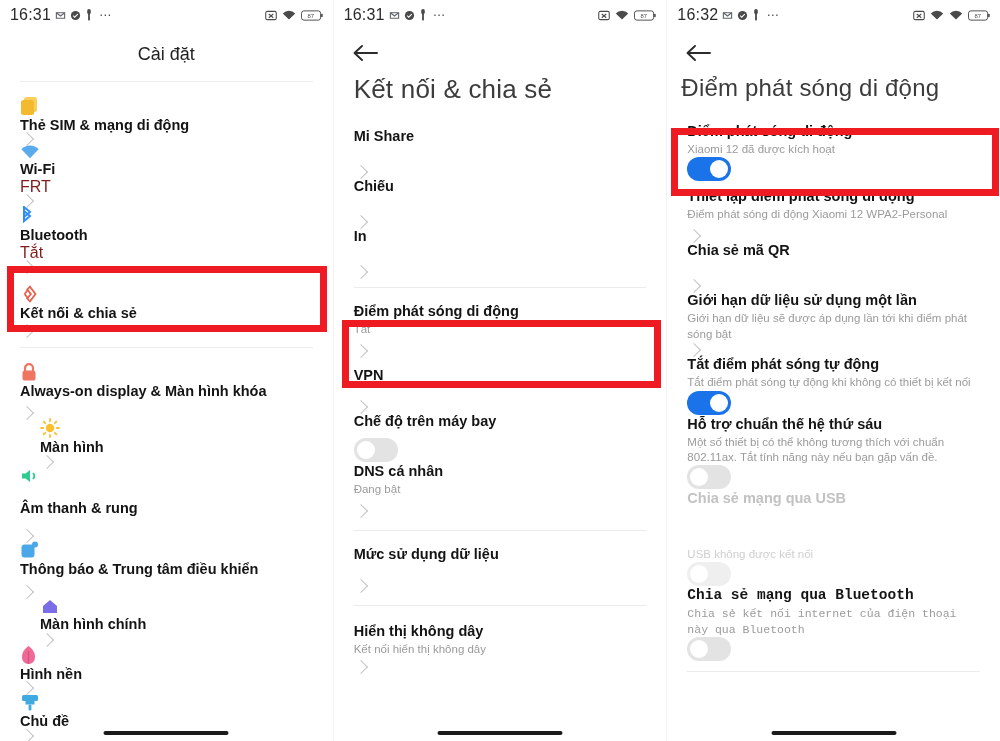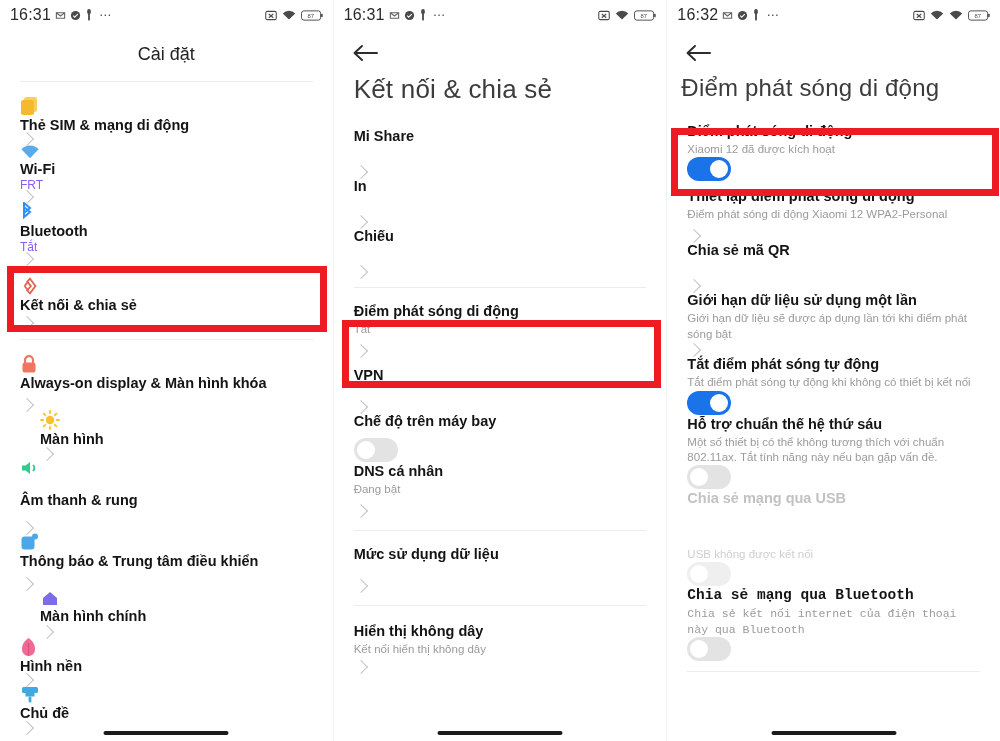--- a/index.html
+++ b/index.html
@@ -59,21 +59,21 @@
   }
   .row .txt{flex:1;padding-right:8px;}
   .row .lbl{
     font-size:14.5px;color:#141414;font-weight:bold;line-height:1.25;
   }
   .row .sub{
     font-size:11.5px;color:#9b9b9b;line-height:1.32;margin-top:2px;
   }
   .row.dim .lbl{color:#c2c2c2;}
   .row.dim .sub{color:#cfcfcf;margin-top:40px;}
-  .row .val{font-size:12px;color:#8b5cf6;margin-right:6px;white-space:nowrap;}
+  .row .val{font-size:16px;color:#7f1d1d;margin-right:6px;white-space:nowrap;}
   .chev{
     width:9px;height:9px;border-right:1.6px solid #c3c3c3;
     border-top:1.6px solid #c3c3c3;transform:rotate(45deg);
     margin-left:2px;flex:0 0 auto;
   }
 
   
   .tgl{
     width:44px;height:24px;border-radius:13px;position:relative;
     flex:0 0 auto;background:#e3e3e3;
@@ -372,28 +372,28 @@
 
       <div class="row" style="min-height:50px;">
         <div class="txt">
           <div class="lbl">Mi Share</div>
         </div>
         <div class="chev"></div>
       </div>
 
       <div class="row" style="min-height:50px;">
         <div class="txt">
+          <div class="lbl">Chiếu</div>
+        </div>
+        <div class="chev"></div>
+      </div>
+
+      <div class="row" style="min-height:50px;">
+        <div class="txt">
           <div class="lbl">In</div>
-        </div>
-        <div class="chev"></div>
-      </div>
-
-      <div class="row" style="min-height:50px;">
-        <div class="txt">
-          <div class="lbl">Chiếu</div>
         </div>
         <div class="chev"></div>
       </div>
 
       <div class="divider inset" style="margin-top:10px"></div>
       <div style="height:14px"></div>
 
       <div class="row" style="min-height:54px;">
         <div class="txt">
           <div class="lbl">Điểm phát sóng di động</div>

